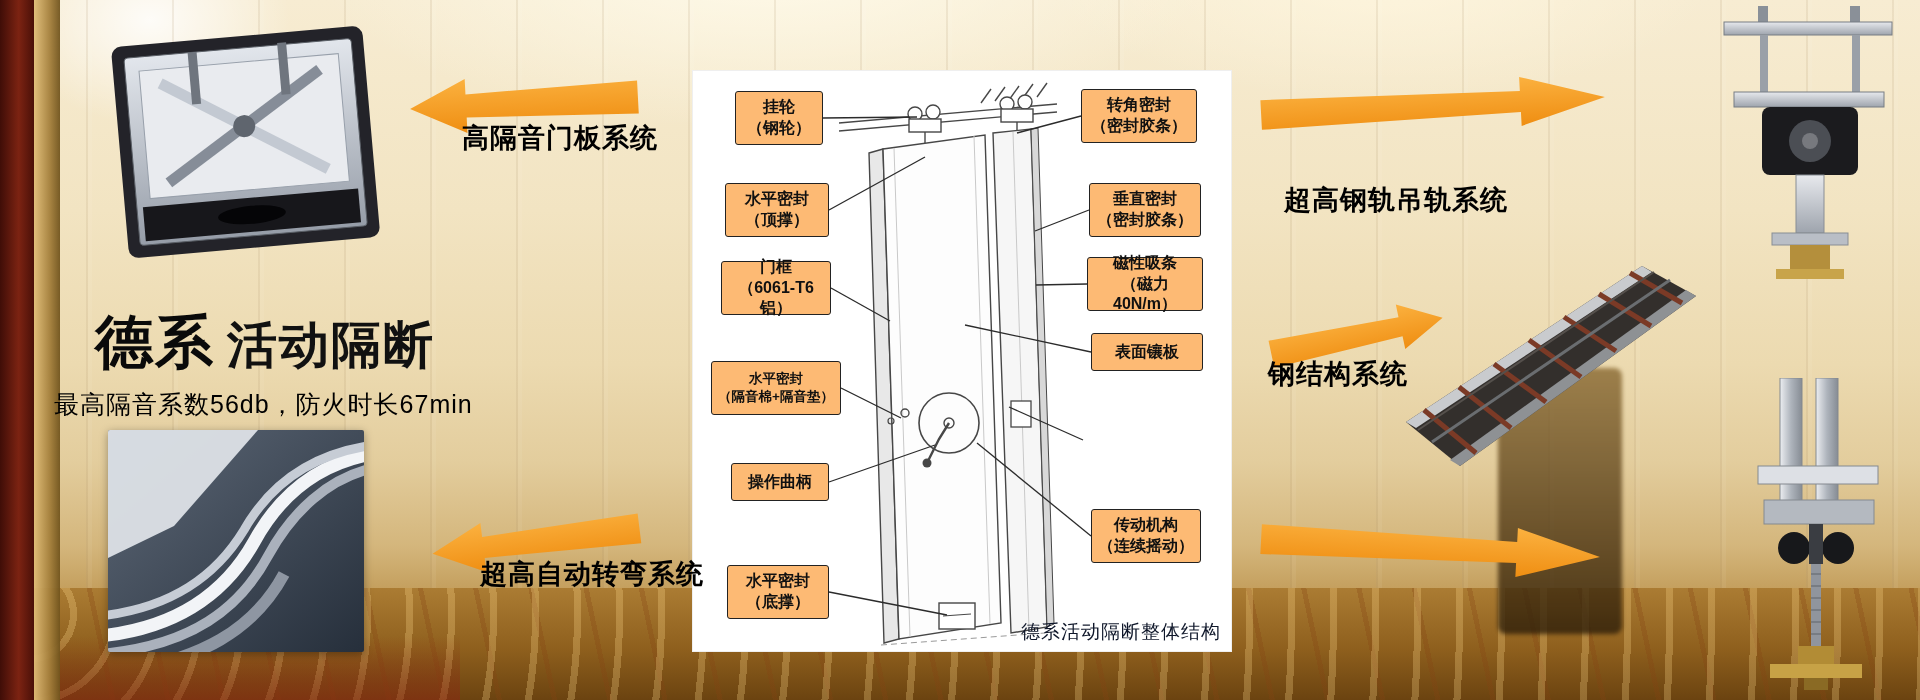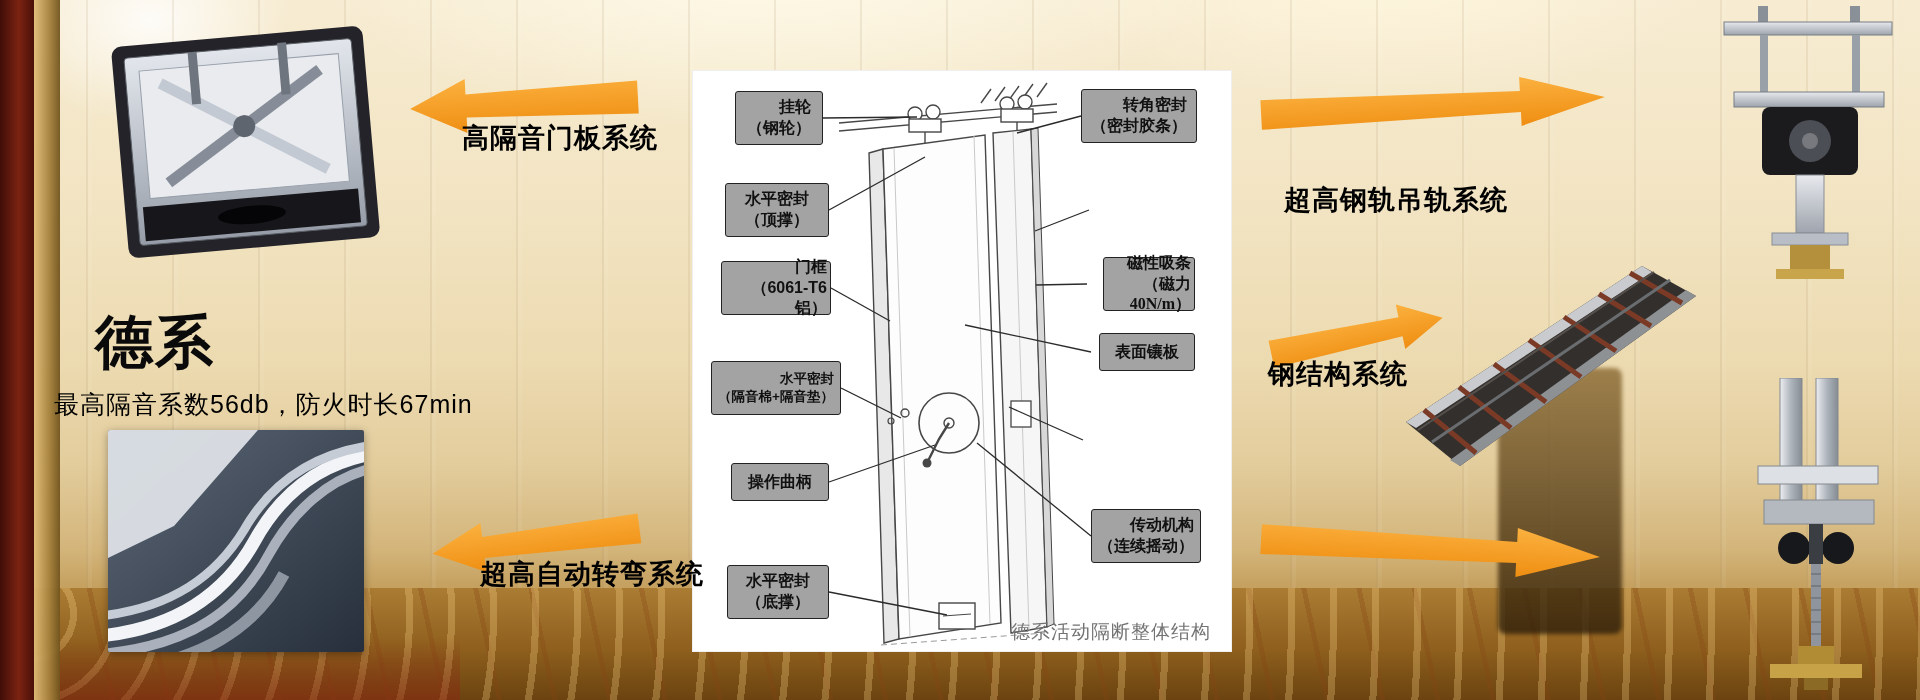--- a/index.html
+++ b/index.html
@@ -34,28 +34,28 @@
     background:linear-gradient(180deg,#8a6a33,#4a3312 70%,#2e1f0a);}
 
   .title-block{left:95px;top:304px;display:flex;align-items:baseline;gap:12px;justify-content:space-between;}
   .brand{font-size:58px;font-weight:900;letter-spacing:2px;color:#0a0a0a;}
   .product{font-size:50px;font-weight:600;letter-spacing:2px;color:#111;}
   .subtitle{left:54px;top:388px;font-size:25px;font-weight:400;color:#000;letter-spacing:1px;}
 
   .panel{left:692px;top:70px;width:538px;height:580px;background:#ffffff;border:1px solid #efefef;z-index:3;}
   .panel svg{position:absolute;left:0;top:0;}
   .callout{
-    position:absolute;background:#a3a3a3;border:1.6px solid #222222;border-radius:3px;
-    display:flex;align-items:center;justify-content:center;text-align:right;
+    position:absolute;background:#fdba74;border:1.6px solid #222222;border-radius:3px;
+    display:flex;align-items:center;justify-content:center;text-align:center;
     white-space:pre-line;font-size:16px;font-weight:700;line-height:1.3;color:#111;
     padding:2px 3px;box-sizing:border-box;z-index:5;
   }
   .callout.sm{font-size:13.5px;}
   .caption{position:absolute;left:318px;top:548px;width:210px;font-size:19px;font-weight:500;
-    color:#737373;letter-spacing:1px;text-align:left;z-index:5;}
+    color:#0f172a;letter-spacing:1px;text-align:right;z-index:5;}
 
   .arrow{position:absolute;z-index:4;}
   .syslabel{position:absolute;z-index:5;font-size:27px;font-weight:800;color:#000;letter-spacing:1px;}
 
   .photo{position:absolute;z-index:4;}
   .photo-bl{border-radius:2px;box-shadow:0 2px 8px rgba(0,0,0,.35);overflow:hidden;}
 </style>
 </head>
 <body>
 
@@ -86,20 +86,21 @@
         <rect x="92" y="40" width="9" height="52" fill="#6f757e"></rect>
         <rect x="182" y="38" width="9" height="52" fill="#6f757e"></rect>
         <rect x="34" y="190" width="216" height="34" fill="#17171b"></rect>
         <ellipse cx="142" cy="207" rx="34" ry="9" fill="#050507"></ellipse>
       </g>
     </svg>
   </div>
 
   <div class="abs title-block">
     <span class="brand">德系</span>
+    <span class="product">活动隔断</span>
   </div>
   <div class="abs subtitle">最高隔音系数56db，防火时长67min</div>
 
   <div class="photo photo-bl" style="left:108px;top:430px;width:256px;height:222px;">
     <svg width="256" height="222" viewBox="0 0 256 222">
       <defs>
         <linearGradient id="gBL" x1="0" y1="0" x2="1" y2="1">
           <stop offset="0" stop-color="#5d6877"></stop>
             <stop offset="1" stop-color="#262f3b"></stop>
         </linearGradient>
@@ -182,23 +183,25 @@
     <div class="callout" style="left:28px;top:190px;width:110px;height:54px;">门框
 （6061-T6铝）</div>
     <div class="callout sm" style="left:18px;top:290px;width:130px;height:54px;">水平密封
 （隔音棉+隔音垫）</div>
     <div class="callout" style="left:38px;top:392px;width:98px;height:38px;">操作曲柄</div>
     <div class="callout" style="left:34px;top:494px;width:102px;height:54px;">水平密封
 （底撑）</div>
 
     <div class="callout" style="left:388px;top:18px;width:116px;height:54px;">转角密封
 （密封胶条）</div>
-    <div class="callout" style="left:410px;top:186px;width:92px;height:54px;font-family:Liberation Serif, serif;">磁性吸条
+    <div class="callout" style="left:396px;top:112px;width:112px;height:54px;">垂直密封
+（密封胶条）</div>
+    <div class="callout" style="left:394px;top:186px;width:116px;height:54px;">磁性吸条
 （磁力40N/m）</div>
-    <div class="callout" style="left:398px;top:262px;width:96px;height:38px;margin-left:8px;">表面镶板</div>
+    <div class="callout" style="left:398px;top:262px;width:112px;height:38px;">表面镶板</div>
     <div class="callout" style="left:398px;top:438px;width:110px;height:54px;">传动机构
 （连续摇动）</div>
 
     <div class="caption">德系活动隔断整体结构</div>
   </div>
 
   <svg class="arrow" style="left:408px;top:72px;transform:rotate(-3deg);" width="232" height="62" viewBox="0 0 240 64">
     <defs>
         <linearGradient id="og1" x1="0" y1="0" x2="0" y2="1">
           <stop offset="0" stop-color="#FBB13F"></stop>

